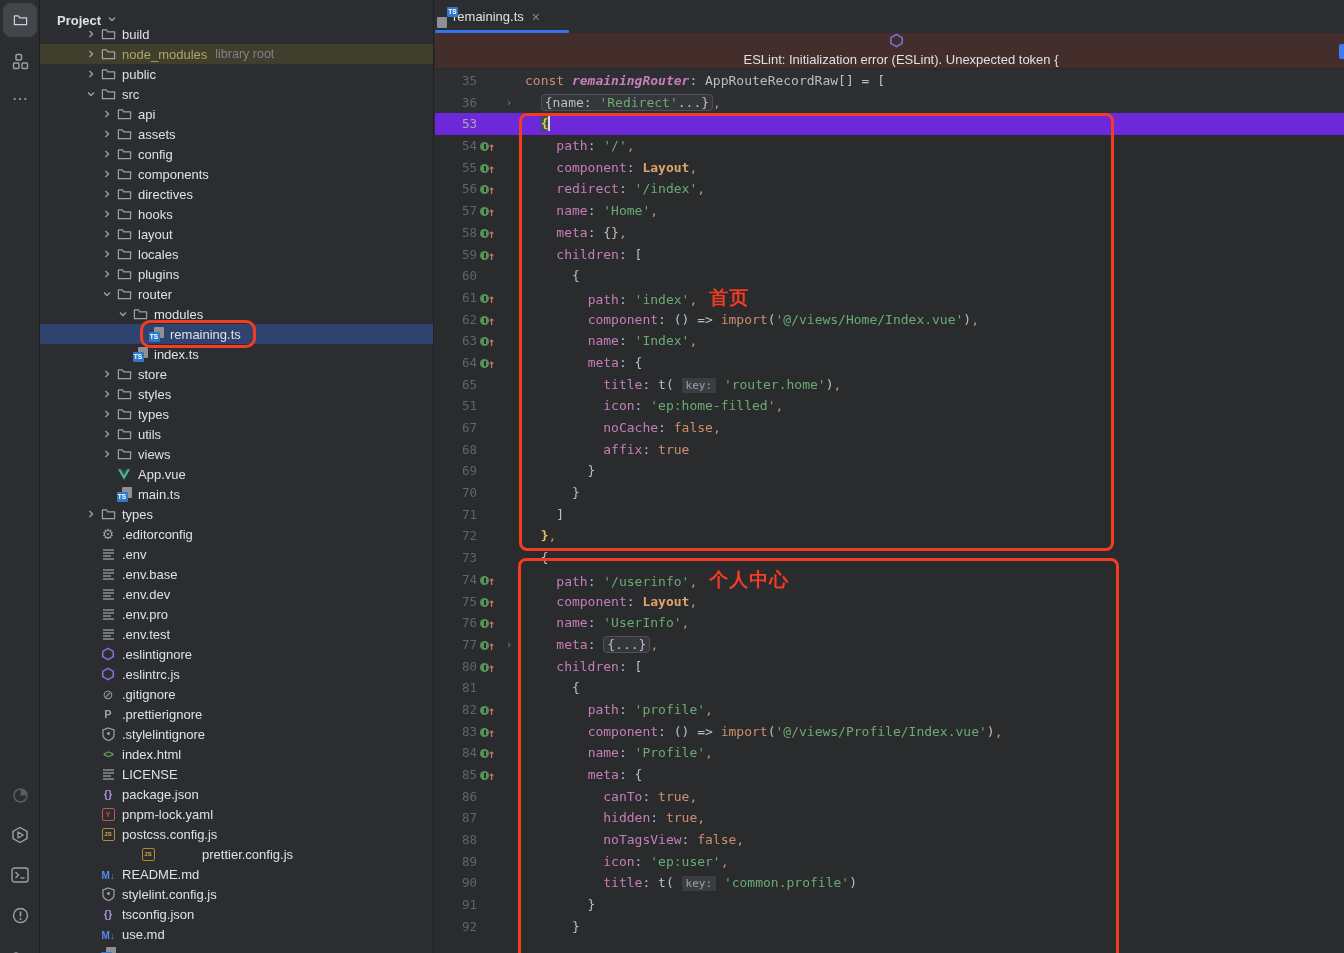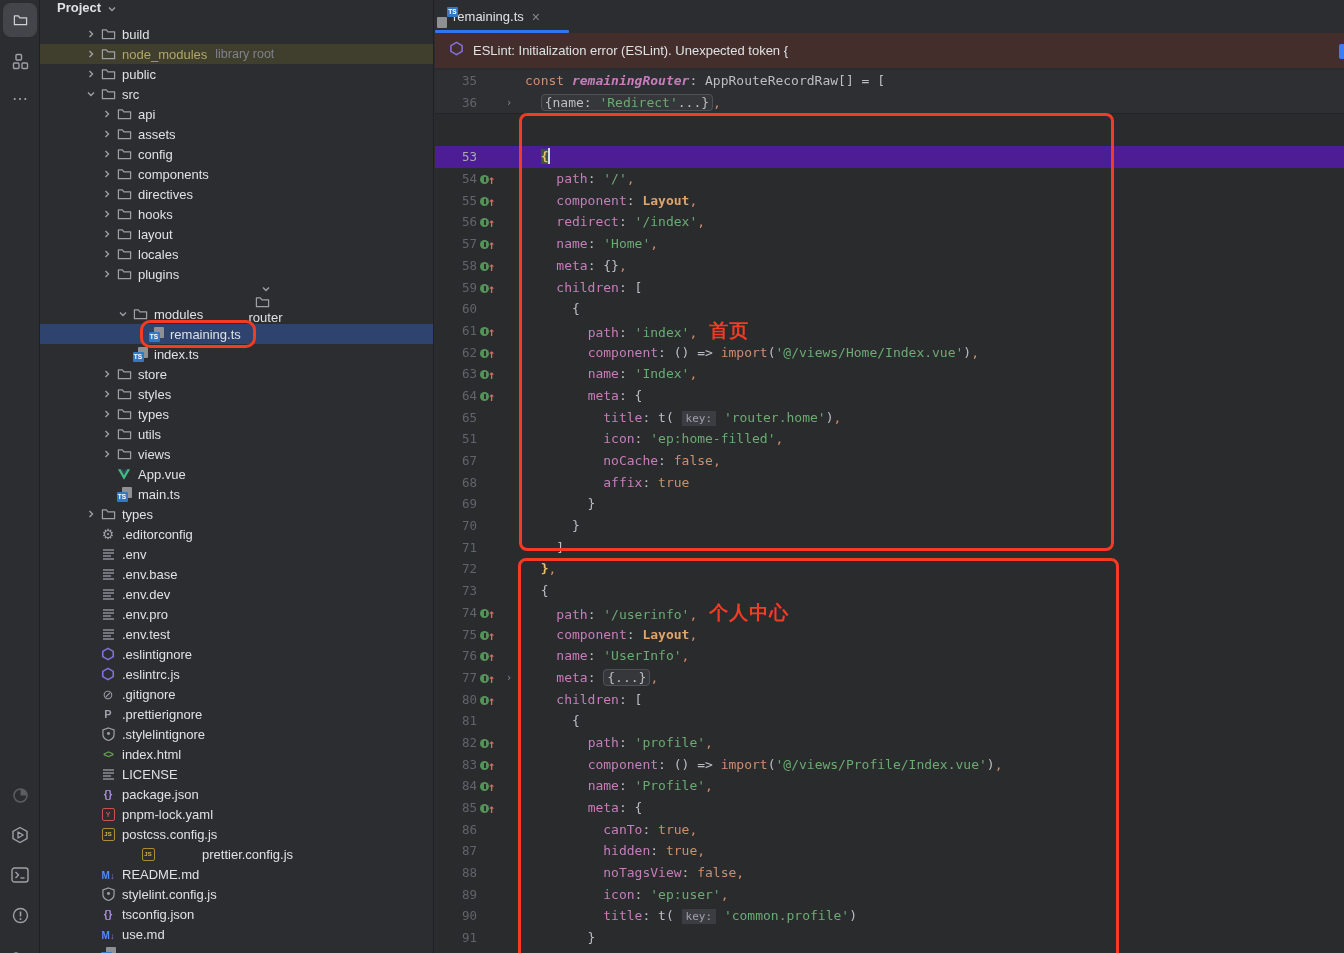--- a/index.html
+++ b/index.html
@@ -16,21 +16,21 @@
   .stripe .sicon.active .bgbox { position:absolute; left:3px; top:0; width:34px; height:34px;
                    background:#43454a; border-radius:8px; }
   .stripe .sicon svg, .stripe .sicon .gl { position:relative; }
   .stripe .dim { color:#5a5d63; }
   .gl { font-size:16px; line-height:1; }
 
   
   .panel { position:absolute; left:40px; top:0; width:394px; height:953px;
            background:#2b2d30; border-right:1px solid #1f2023; overflow:hidden; }
   .panel-header { position:absolute; left:0; top:0; right:0; height:28px; background:#2b2d30;
-                  display:flex; align-items:flex-start; padding-left:17px; z-index:5; }
+                  display:flex; align-items:flex-end; padding-left:17px; z-index:5; }
   .panel-title { font-size:13px; font-weight:700; color:#dfe1e5; }
   .panel-chev { margin-left:6px; color:#9da0a8; }
   .tree { position:absolute; left:0; top:24px; right:0; bottom:0; }
   .trow { position:relative; height:20px; display:flex; align-items:center;
           font-size:13px; color:#dfe1e5; white-space:nowrap; }
   .trow .chev { width:18px; flex:none; display:flex; align-items:center; justify-content:center; color:#9da0a8; }
   .trow .ficon { width:16px; height:16px; flex:none; margin-right:6px; position:relative;
                  display:flex; align-items:center; justify-content:center; }
   .trow.sel { background:#2e436e; }
   .trow.hl  { background:#403e2d; }
@@ -58,30 +58,30 @@
 
   
   .editor { position:absolute; left:435px; top:0; width:909px; height:953px; background:#2a2b2d; }
   .tabbar { position:absolute; left:0; top:0; right:0; height:33px; background:#2b2d30; }
   .tab { position:relative; height:33px; width:134px; display:flex; align-items:center; padding-left:12px; }
   .tab-label { font-size:13px; color:#dfe1e5; margin-left:6px; }
   .tab-close { margin-left:8px; color:#87898e; font-size:14px; line-height:1; }
   .tab-underline { position:absolute; left:0; bottom:0; width:134px; height:3px; background:#3574f0; border-radius:1px; }
 
   .banner { position:absolute; left:0; top:33px; right:0; height:35px; background:#432e2b;
-            display:flex; align-items:center; padding-left:14px; }
+            display:flex; align-items:center; padding-left:14px;flex-direction:column; }
   .banner-text { font-size:13px; color:#dfe1e5; margin-left:9px; }
   .banner-btn { position:absolute; right:-1px; top:11px; width:6px; height:15px; background:#3c7df5; border-radius:2px; }
 
   .code { position:absolute; left:0; top:68px; right:0; bottom:0; background:#2a2b2d;
           font-family:"DejaVu Sans Mono","Liberation Mono",monospace; font-size:13px; color:#bcbec4;
           padding-top:2px; overflow:hidden; }
   .cline { height:21.7px; line-height:21.7px; display:flex; white-space:pre; }
   .cline.ctx { background:#2e2f32; box-shadow:0 1px 0 #232427; }
-  .cline.cur { background:#4c1d95;margin-top:33px; }
+  .cline.cur { background:#6d28d9; }
   .gut { flex:none; display:flex; }
   .lnum { width:42px; text-align:right; color:#60646c; font-size:12.5px; }
   .cur .lnum { color:#a8abb2; }
   .gslot { width:24px; position:relative; }
   .fslot { width:16px; color:#7f838a; font-size:11px; text-align:center; }
   .ltext { padding-left:8px; }
 
   .gmark { position:absolute; left:3px; top:6px; width:18px; height:11px; }
   .gmark .dot { position:absolute; left:0; top:1px; width:9px; height:9px; border-radius:50%;
                 background:#549257; }
@@ -343,21 +343,21 @@
               <polyline points="3.5,2 6.5,5 3.5,8" fill="none" stroke="currentColor" stroke-width="1.4"></polyline>
             </svg>
           </span>
           <span class="ficon">
             <svg width="15" height="14" viewBox="0 0 16 14">
               <path d="M1.5 2.5h4.2l1.6 2.2h7.2v7.3h-13z" fill="none" stroke="#9da0a8" stroke-width="1.3" stroke-linejoin="round"></path>
             </svg>
           </span>
           <span class="tlabel ">plugins</span>
         </div>
-        <div class="trow" style="padding-left: 58px; flex-direction: column;">
+        <div class="trow" style="padding-left: 58px;">
           <span class="chev">
             <svg width="10" height="10" viewBox="0 0 10 10">
               <polyline points="2,3.5 5,6.5 8,3.5" fill="none" stroke="currentColor" stroke-width="1.4"></polyline>
             </svg>
           </span>
           <span class="ficon">
             <svg width="15" height="14" viewBox="0 0 16 14">
               <path d="M1.5 2.5h4.2l1.6 2.2h7.2v7.3h-13z" fill="none" stroke="#9da0a8" stroke-width="1.3" stroke-linejoin="round"></path>
             </svg>
           </span>

